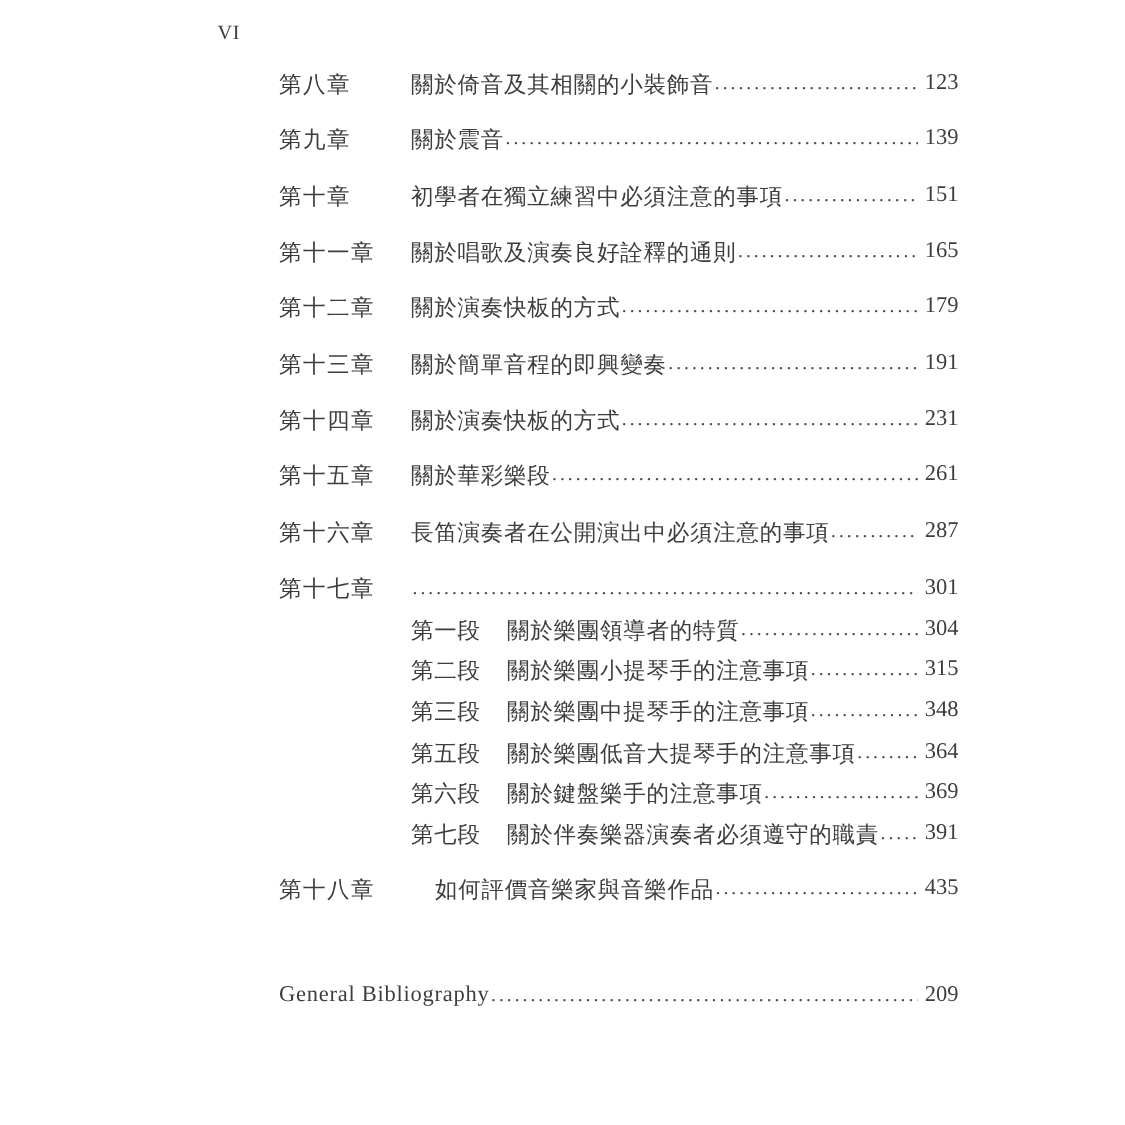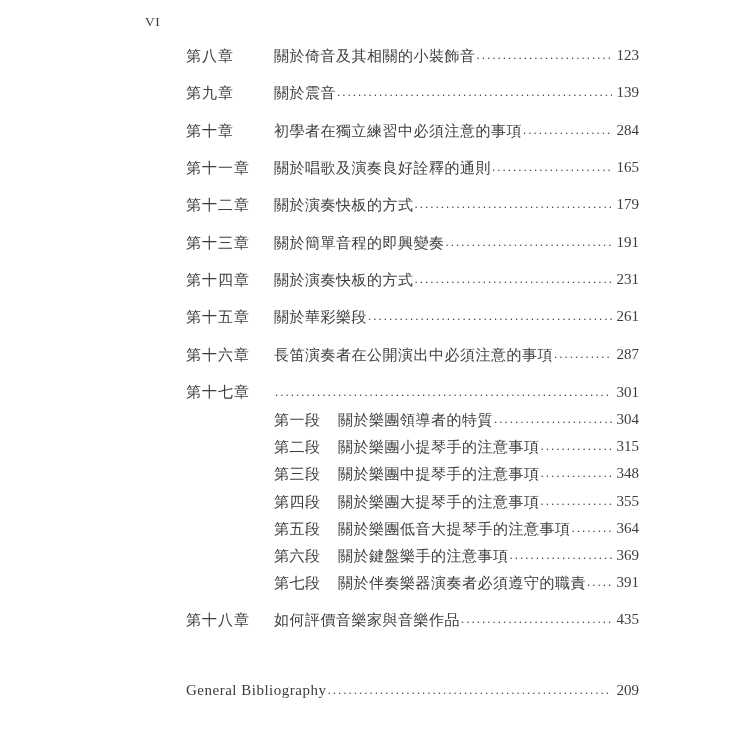--- a/index.html
+++ b/index.html
@@ -29,21 +29,21 @@
     margin-left: 41px;
   }
   .row {
     display: flex;
     align-items: center;
     font-size: 15px;
   }
   .row.chapter { height: 37.3px; }
   .row.sub { height: 27.2px; padding-left: 88px; }
   .row.sub.first { margin-top: -4px; }
-  .row.chapter.after-subs { margin-top: 5px; }
+  .row.chapter.after-subs { margin-top: 5px; gap: 16px; }
   .row.bib { height: 37.3px; margin-top: 32px; }
   .label {
     flex: none;
     width: 88px;
     white-space: nowrap;
     letter-spacing: 1px;
   }
   .row.sub .label { width: 64px; letter-spacing: 0.5px; }
   .entry {
     flex: 1;
@@ -101,21 +101,21 @@
           <span class="leader"></span>
           <span class="pagenum">139</span>
         </span>
     </div>
 
     <div class="row chapter">
       <span class="label">第十章</span>
       <span class="entry">
           <span class="title">初學者在獨立練習中必須注意的事項</span>
           <span class="leader"></span>
-          <span class="pagenum">284</span>
+          <span class="pagenum">151</span>
         </span>
     </div>
 
     <div class="row chapter">
       <span class="label">第十一章</span>
       <span class="entry">
           <span class="title">關於唱歌及演奏良好詮釋的通則</span>
           <span class="leader"></span>
           <span class="pagenum">165</span>
         </span>
@@ -194,28 +194,20 @@
 
     <div class="row sub">
       <span class="label">第三段</span>
       <span class="entry">
           <span class="title">關於樂團中提琴手的注意事項</span>
           <span class="leader"></span>
           <span class="pagenum">348</span>
         </span>
     </div>
 
-    <div class="row sub">
-      <span class="label">第四段</span>
-      <span class="entry">
-          <span class="title">關於樂團大提琴手的注意事項</span>
-          <span class="leader"></span>
-          <span class="pagenum">355</span>
-        </span>
-    </div>
 
     <div class="row sub">
       <span class="label">第五段</span>
       <span class="entry">
           <span class="title">關於樂團低音大提琴手的注意事項</span>
           <span class="leader"></span>
           <span class="pagenum">364</span>
         </span>
     </div>
 

